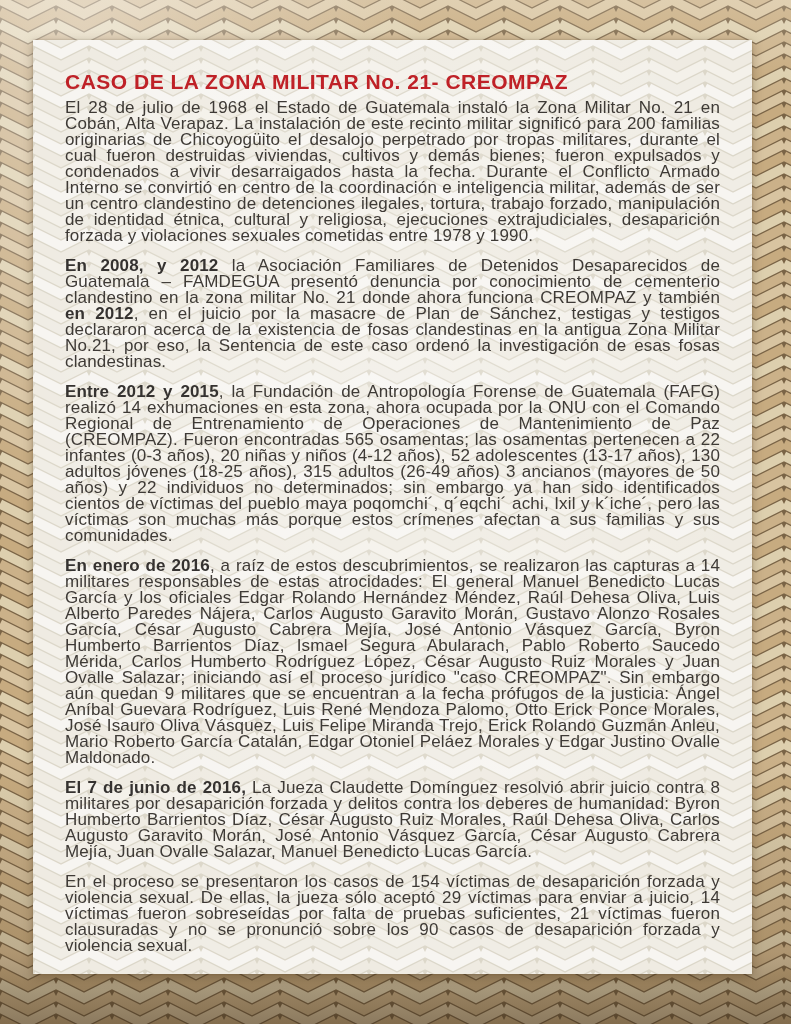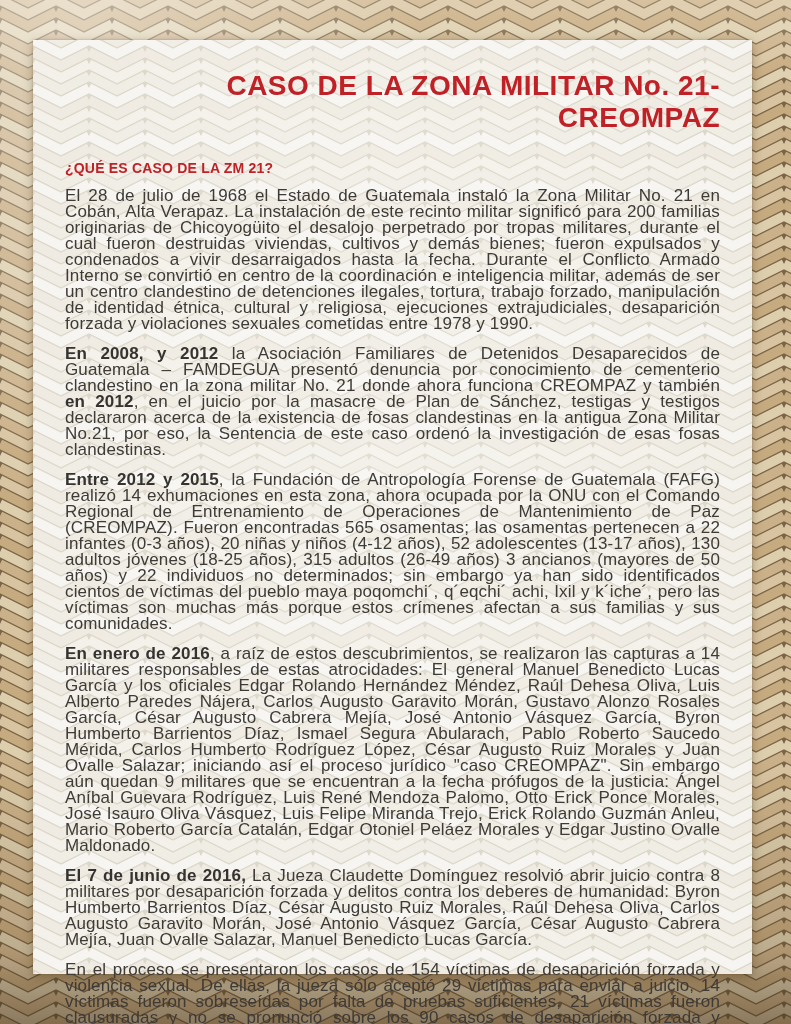--- a/index.html
+++ b/index.html
@@ -29,24 +29,24 @@
   .card-soft{
     position:absolute;inset:0;pointer-events:none;
     background:radial-gradient(ellipse at 50% 38%, rgba(255,255,255,0.20), rgba(255,255,255,0) 75%);
   }
   .card-content{
     position:relative;
     padding:30px 32px 0 32px;
   }
   .doc-title{
     margin:0 0 6px 0;
-    font-size:28px;
+    font-size:21px;
     font-weight:bold;
     letter-spacing:0.5px;
-    text-align:right;
+    text-align:left;
     color:#bf2127;
   }
   .sec-heading{
     margin:26px 0 12px 0;
     font-size:14px;
     font-weight:bold;
     letter-spacing:0.2px;
     color:#bf2127;
   }
   .body-par{
@@ -99,21 +99,20 @@
         </pattern>
       </defs>
       <rect width="719" height="934" fill="url(#whiteWeave)"></rect>
     </svg>
     <div class="card-soft"></div>
 
     <div class="card-content">
       <h1 class="doc-title">CASO DE LA ZONA MILITAR No. 21- CREOMPAZ</h1>
 
       <section>
-        <h2 class="sec-heading">¿QUÉ ES CASO DE LA ZM 21?</h2>
         <p class="body-par"><span>El 28 de julio de 1968 el Estado de Guatemala instaló la Zona Militar No. 21 en Cobán, Alta Verapaz. La instalación de este recinto militar significó para 200 familias originarias de Chicoyogüito el desalojo perpetrado por tropas militares, durante el cual fueron destruidas viviendas, cultivos y demás bienes; fueron expulsados y condenados a vivir desarraigados hasta la fecha. Durante el Conflicto Armado Interno se convirtió en centro de la coordinación e inteligencia militar, además de ser un centro clandestino de detenciones ilegales, tortura, trabajo forzado, manipulación de identidad étnica, cultural y religiosa, ejecuciones extrajudiciales, desaparición forzada y violaciones sexuales cometidas entre 1978 y 1990.</span></p>
       </section>
 
       <section>
         <p class="body-par"><b>En 2008, y 2012</b><span> la Asociación Familiares de Detenidos Desaparecidos de Guatemala – FAMDEGUA presentó denuncia por conocimiento de cementerio clandestino en la zona militar No. 21 donde ahora funciona CREOMPAZ y también </span><b>en 2012</b><span>, en el juicio por la masacre de Plan de Sánchez, testigas y testigos declararon acerca de la existencia de fosas clandestinas en la antigua Zona Militar No.21, por eso, la Sentencia de este caso ordenó la investigación de esas fosas clandestinas.</span></p>
         <p class="body-par"><b>Entre 2012 y 2015</b><span>, la Fundación de Antropología Forense de Guatemala (FAFG) realizó 14 exhumaciones en esta zona, ahora ocupada por la ONU con el Comando Regional de Entrenamiento de Operaciones de Mantenimiento de Paz (CREOMPAZ). Fueron encontradas 565 osamentas; las osamentas pertenecen a 22 infantes (0-3 años), 20 niñas y niños (4-12 años), 52 adolescentes (13-17 años), 130 adultos jóvenes (18-25 años), 315 adultos (26-49 años) 3 ancianos (mayores de 50 años) y 22 individuos no determinados; sin embargo ya han sido identificados cientos de víctimas del pueblo maya poqomchi´, q´eqchi´ achi, Ixil y k´iche´, pero las víctimas son muchas más porque estos crímenes afectan a sus familias y sus comunidades.</span></p>
       </section>
 
       <section>
         <p class="body-par"><b>En enero de 2016</b><span>, a raíz de estos descubrimientos, se realizaron las capturas a 14 militares responsables de estas atrocidades: El general Manuel Benedicto Lucas García y los oficiales Edgar Rolando Hernández Méndez, Raúl Dehesa Oliva, Luis Alberto Paredes Nájera, Carlos Augusto Garavito Morán, Gustavo Alonzo Rosales García, César Augusto Cabrera Mejía, José Antonio Vásquez García, Byron Humberto Barrientos Díaz, Ismael Segura Abularach, Pablo Roberto Saucedo Mérida, Carlos Humberto Rodríguez López, César Augusto Ruiz Morales y Juan Ovalle Salazar; iniciando así el proceso jurídico "caso CREOMPAZ". Sin embargo aún quedan 9 militares que se encuentran a la fecha prófugos de la justicia: Ángel Aníbal Guevara Rodríguez, Luis René Mendoza Palomo, Otto Erick Ponce Morales, José Isauro Oliva Vásquez, Luis Felipe Miranda Trejo, Erick Rolando Guzmán Anleu, Mario Roberto García Catalán, Edgar Otoniel Peláez Morales y Edgar Justino Ovalle Maldonado.</span></p>

